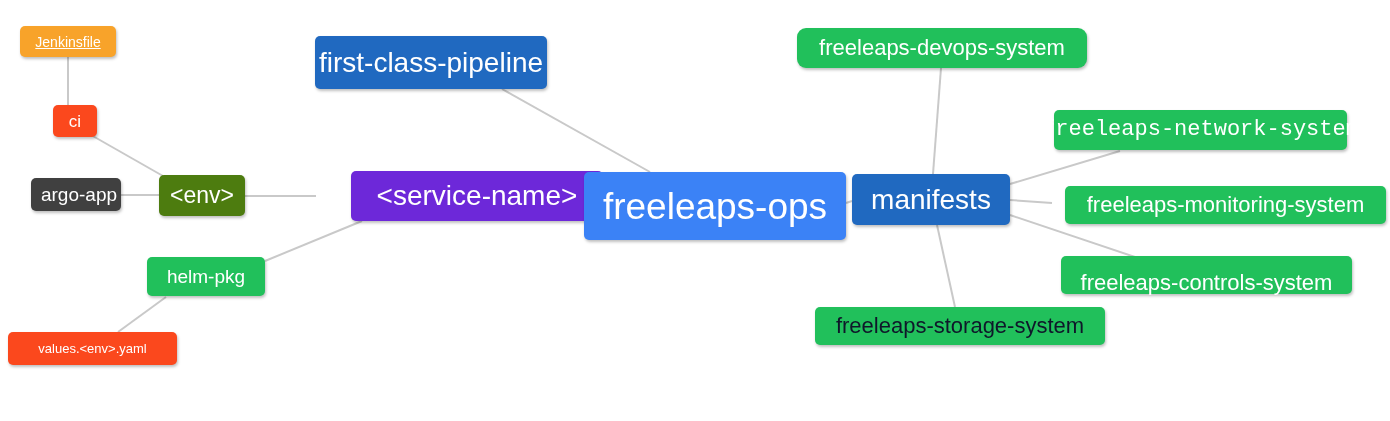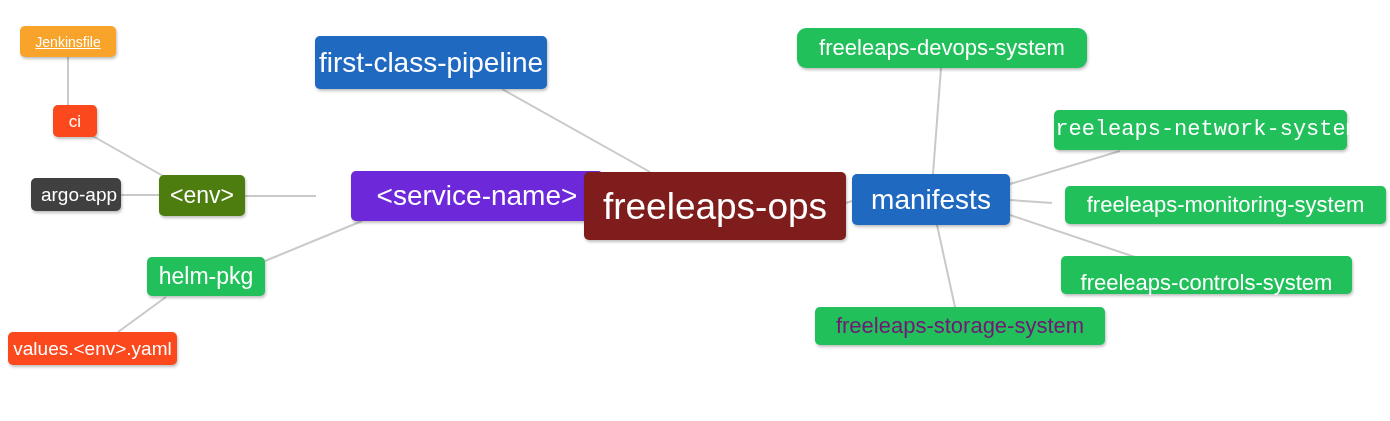--- a/index.html
+++ b/index.html
@@ -65,47 +65,47 @@
       </div>
       <div class="node" style="left: 53px; top: 105px; width: 44px; height: 32px; font-size: 17px; background: rgb(251, 72, 29); color: rgb(255, 255, 255);">
         <span>ci</span>
       </div>
       <div class="node" style="left: 31px; top: 178px; width: 90px; height: 33px; font-size: 19px; background: #404040; color: rgb(255, 255, 255); padding-left: 6px;">
         <span>argo-app</span>
       </div>
       <div class="node" style="left: 159px; top: 175px; width: 86px; height: 41px; font-size: 23px; background: #4d7c0f; color: rgb(255, 255, 255);">
         <span>&lt;env&gt;</span>
       </div>
-      <div class="node" style="left: 147px; top: 257px; width: 118px; height: 39px; font-size: 23px; background: rgb(33, 192, 91); color: rgb(255, 255, 255); text-align: right;">
+      <div class="node" style="left: 147px; top: 257px; width: 118px; height: 39px; font-size: 19px; background: rgb(33, 192, 91); color: rgb(255, 255, 255); text-align: right;">
         <span>helm-pkg</span>
       </div>
-      <div class="node" style="left: 8px; top: 332px; width: 169px; height: 33px; font-size: 19px; background: rgb(251, 72, 29); color: rgb(255, 255, 255);">
+      <div class="node" style="left: 8px; top: 332px; width: 169px; height: 33px; font-size: 13px; background: rgb(251, 72, 29); color: rgb(255, 255, 255);">
         <span>values.&lt;env&gt;.yaml</span>
       </div>
       <div class="node" style="left: 315px; top: 36px; width: 232px; height: 53px; font-size: 28px; background: rgb(32, 105, 192); color: rgb(255, 255, 255);">
         <span>first-class-pipeline</span>
       </div>
       <div class="node" style="left: 316px; top: 171px; width: 252px; height: 50px; font-size: 28px; background: #6d28d9; color: rgb(255, 255, 255); margin-left: 35px;">
         <span>&lt;service-name&gt;</span>
       </div>
-      <div class="node" style="left: 584px; top: 172px; width: 262px; height: 68px; font-size: 37px; background: #7f1d1d; color: rgb(255, 255, 255);">
+      <div class="node" style="left: 584px; top: 172px; width: 262px; height: 68px; font-size: 37px; background: #3b82f6; color: rgb(255, 255, 255);">
         <span>freeleaps-ops</span>
       </div>
       <div class="node" style="left: 852px; top: 174px; width: 158px; height: 51px; font-size: 28px; background: rgb(32, 105, 192); color: rgb(255, 255, 255);">
         <span>manifests</span>
       </div>
       <div class="node" style="left: 797px; top: 28px; width: 290px; height: 40px; font-size: 22px; background: rgb(33, 192, 91); color: rgb(255, 255, 255); border-radius: 9px;">
         <span>freeleaps-devops-system</span>
       </div>
       <div class="node" style="left: 1054px; top: 110px; width: 293px; height: 40px; font-size: 22px; background: rgb(33, 192, 91); color: rgb(255, 255, 255); font-family: Liberation Mono, monospace;">
         <span>freeleaps-network-system</span>
       </div>
       <div class="node" style="left: 1052px; top: 186px; width: 321px; height: 38px; font-size: 22px; background: rgb(33, 192, 91); color: rgb(255, 255, 255); margin-left: 13px;">
         <span>freeleaps-monitoring-system</span>
       </div>
       <div class="node" style="left: 1061px; top: 256px; width: 291px; height: 38px; font-size: 22px; background: rgb(33, 192, 91); color: rgb(255, 255, 255); align-items: flex-end;">
         <span>freeleaps-controls-system</span>
       </div>
-      <div class="node" style="left: 815px; top: 307px; width: 290px; height: 38px; font-size: 22px; background: rgb(33, 192, 91); color: #701a75;">
+      <div class="node" style="left: 815px; top: 307px; width: 290px; height: 38px; font-size: 22px; background: rgb(33, 192, 91); color: #0f172a;">
         <span>freeleaps-storage-system</span>
       </div>
     </div>
 </div>
 
 </body></html>

